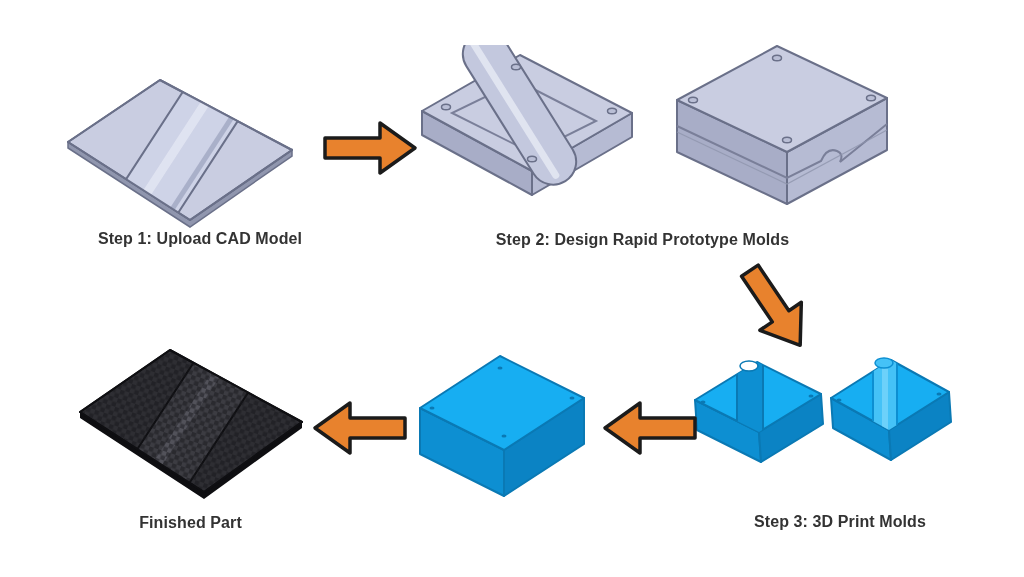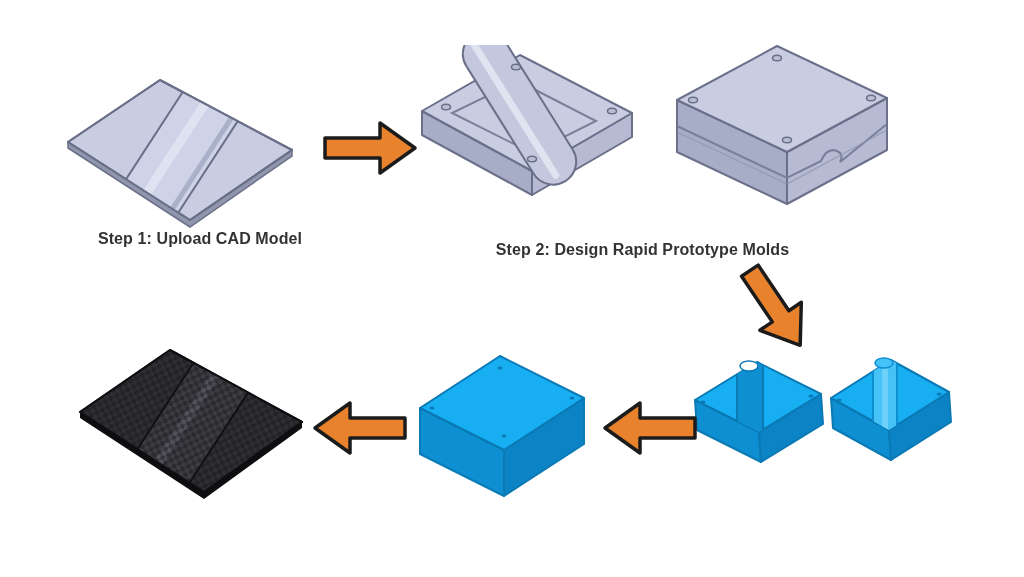--- a/index.html
+++ b/index.html
@@ -156,15 +156,17 @@
       <g transform="translate(120,86) rotate(33)">
         <rect x="-31" y="-112" width="62" height="224" rx="31" fill="#3c3c42" stroke="#0f0f12" stroke-width="2"></rect>
         <line x1="-6" y1="-102" x2="-6" y2="102" stroke="#55555e" stroke-width="9" stroke-linecap="round" opacity="0.9"></line>
       </g>
       <path d="M98,14 L230,86 L132,156 L8,76 Z" fill="url(#weave)" opacity="0.5"></path>
     </g>
     <path d="M98,14 L230,86 L132,156 L8,76 Z" fill="none" stroke="#0f0f12" stroke-width="2" stroke-linejoin="round"></path>
   </svg>
 
   <div class="step-label" style="left:55px;top:230px;width:290px;">Step 1: Upload CAD Model</div>
-  <div class="step-label" style="left:465px;top:241px;width:355px;">Step 2: Design Rapid Prototype Molds</div>
+  <div class="step-label" style="left:465px;top:231px;width:355px;">Step 2: Design Rapid Prototype Molds</div>
+  <div class="step-label" style="left:690px;top:513px;width:300px;">Step 3: 3D Print Molds</div>
+  <div class="step-label" style="left:88px;top:514px;width:205px;">Finished Part</div>
 
 </div>
 
 </body></html>

